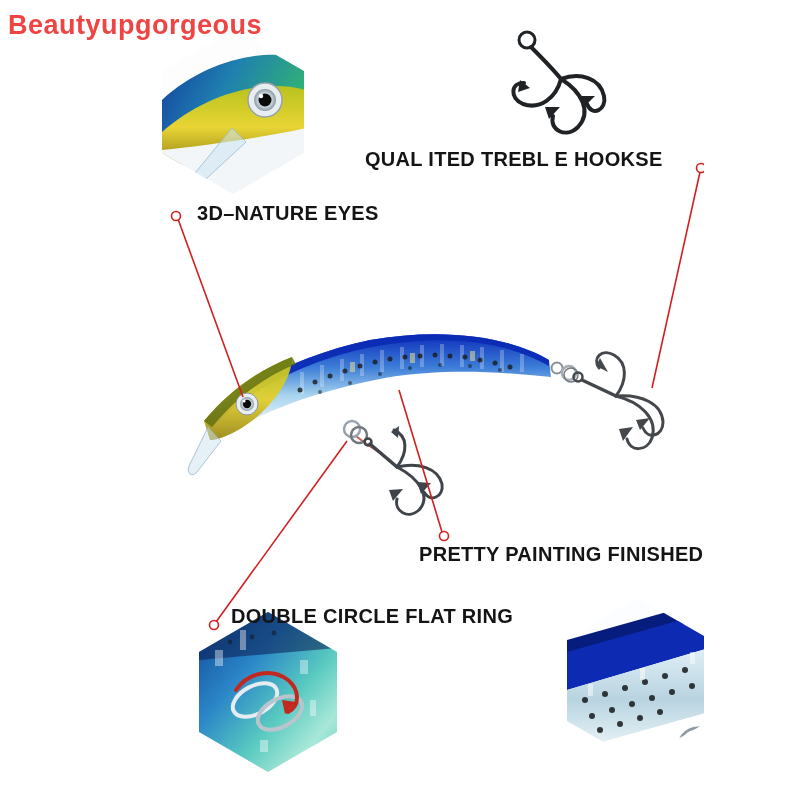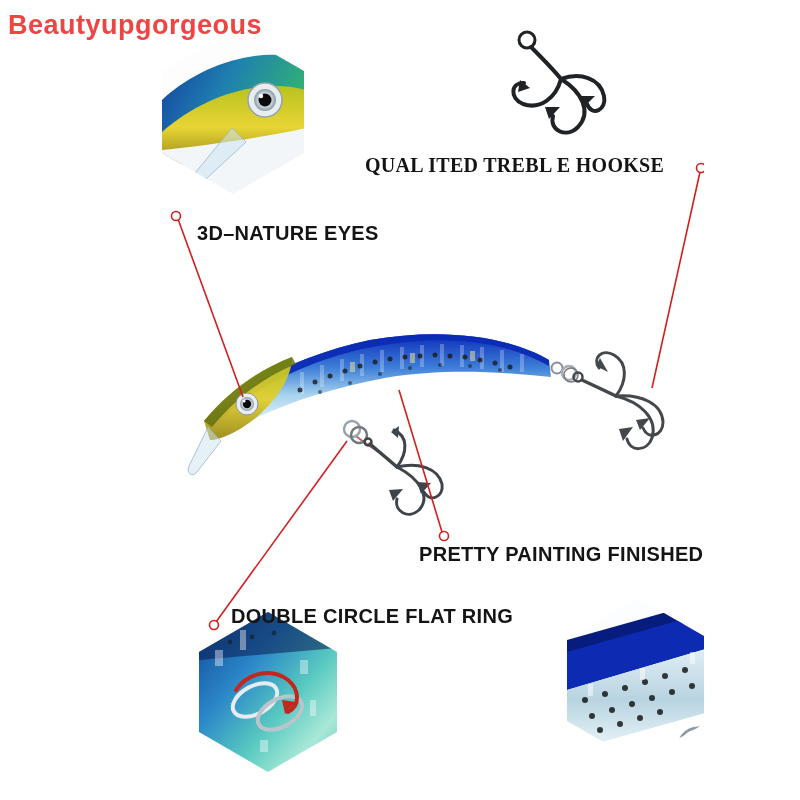--- a/index.html
+++ b/index.html
@@ -9,22 +9,22 @@
   }
   .watermark{
     position:absolute;left:8px;top:10px;
     font-size:27px;font-weight:600;letter-spacing:.5px;
     color:var(--watermark,#ee4444);z-index:5;
   }
   .callout{
     position:absolute;font-weight:700;font-size:20px;letter-spacing:.3px;
     color:var(--label-text,#141414);white-space:nowrap;z-index:4;
   }
-  #cl-hooks{left:365px;top:154px;font-family:Liberation Serif, serif;}
-  #cl-eyes {left:197px;top:202px;margin-top:20px;}
+  #cl-hooks{left:365px;top:148px;}
+  #cl-eyes {left:197px;top:202px;}
   #cl-paint{left:419px;top:543px;}
   #cl-ring {left:231px;top:605px;}
   svg.photo{position:absolute;left:0;top:0;z-index:1;}
   .leader{stroke:var(--leader-line,#d21f1f);stroke-width:1.6;}
   .leader-dot{stroke:var(--leader-line,#d21f1f);stroke-width:1.6;fill:#ffffff;}
 </style>
 </head>
 <body>
 
 <div class="stage">

